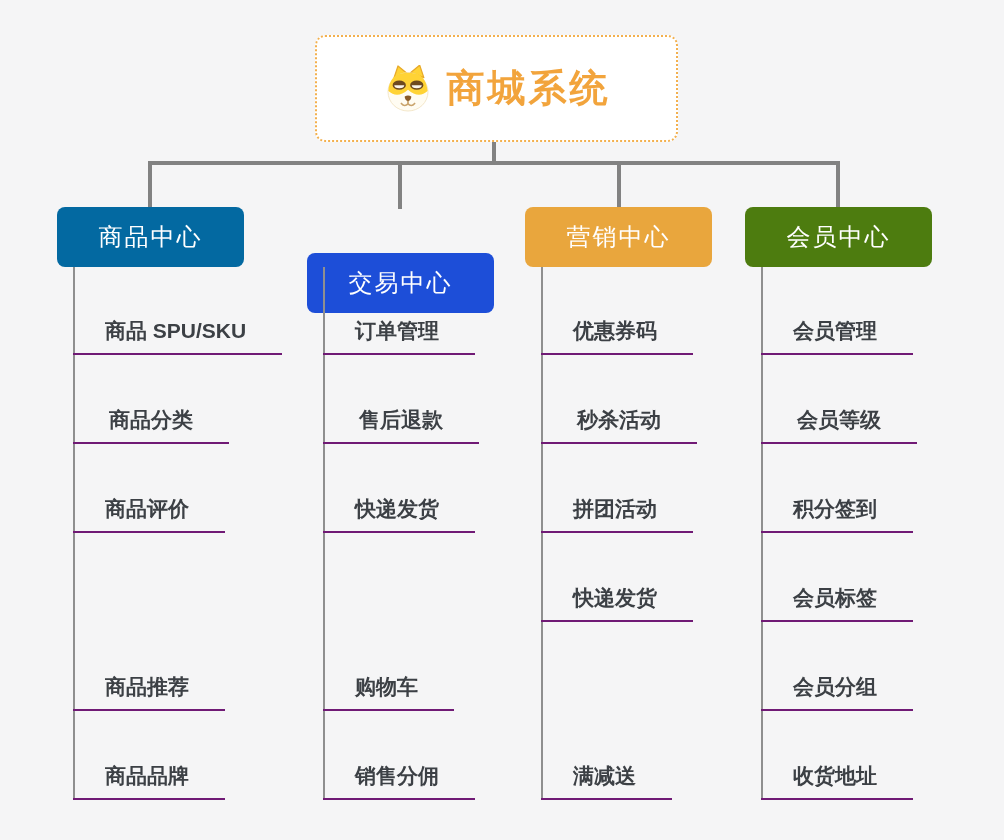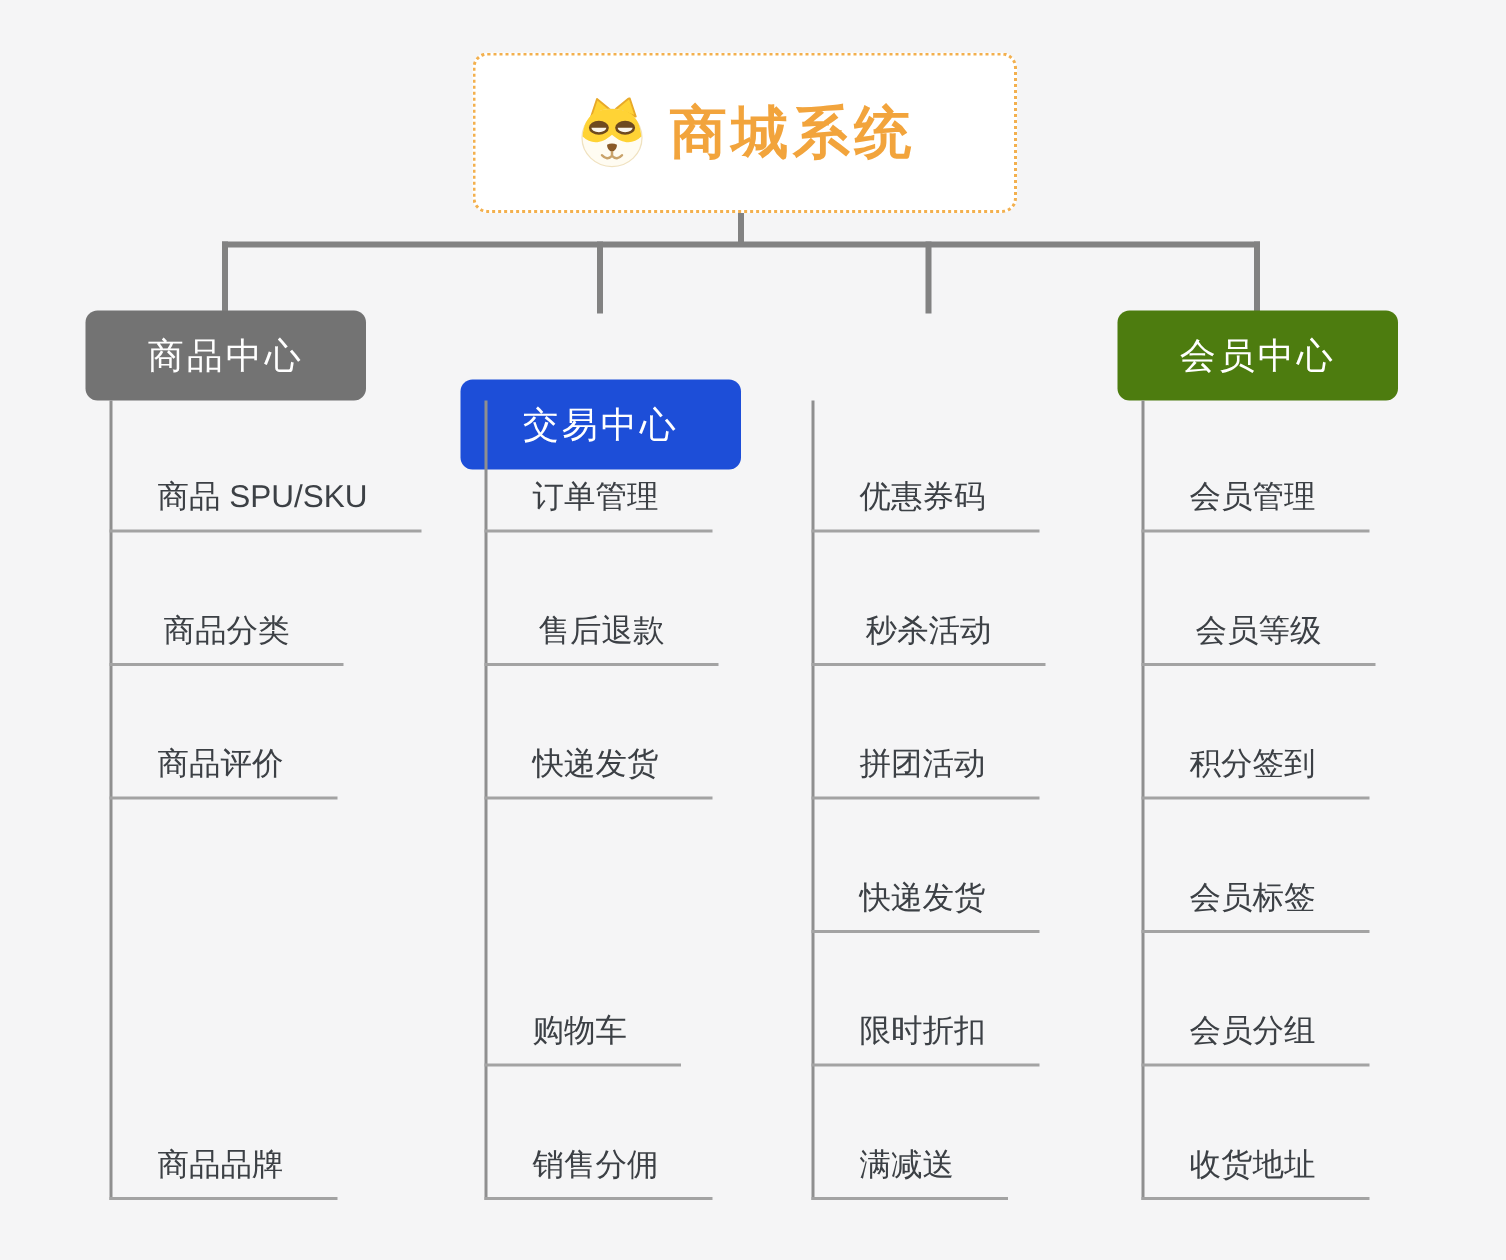--- a/index.html
+++ b/index.html
@@ -37,23 +37,24 @@
     width:187px;height:60px;border-radius:8px;
     color:#FFFFFF;font-size:24px;letter-spacing:2px;
     display:flex;align-items:center;justify-content:center;
     box-sizing:border-box;
   }
   .trunk{position:absolute;left:16px;top:60px;width:2px;height:533px;background:#8F8F8F;}
   .item{
     position:absolute;left:16px;height:46px;box-sizing:border-box;
     display:flex;align-items:flex-end;
     padding:0 36px 8px 32px;
-    border-bottom:2px solid #a3a3a3;
+    border-bottom:2px solid #701a75;
     font-size:21px;color:#3C4045;white-space:nowrap;
     background:transparent;
+    font-weight:bold;
   }
   .t0{top:102px;} .t1{top:191px;padding-left:36px;} .t2{top:280px;} .t3{top:369px;} .t4{top:458px;} .t5{top:547px;}
 </style>
 </head>
 <body>
 
 <div class="canvas">
 
   <div class="line root-stem"></div>
   <div class="line h-line"></div>
@@ -72,45 +73,46 @@
       <path d="M12.6,23 A7 4.6 0 0 1 26.4,23 L26,24 L13,24 Z" fill="#6E4A1F"></path>
       <ellipse cx="40.5" cy="24" rx="7" ry="4.6" fill="#FAF6EC" stroke="#6E4A1F" stroke-width="2"></ellipse>
       <path d="M33.6,23 A7 4.6 0 0 1 47.4,23 L47,24 L34,24 Z" fill="#6E4A1F"></path>
       <path d="M26,37.5 Q30,35.5 34,37.5 Q34,41.5 30,43.5 Q26,41.5 26,37.5 Z" fill="#8A5A28"></path>
       <path d="M30,43.5 L30,46.5 M22,46 Q26,50.5 30,46.5 Q34,50.5 38,46" fill="none" stroke="#C9A36B" stroke-width="2" stroke-linecap="round"></path>
     </svg>
     <span class="root-title">商城系统</span>
   </div>
 
   <div class="branch b0">
-    <div class="branch-header" style="background-color: #737373;">商品中心</div>
+    <div class="branch-header" style="background-color: #0369a1;">商品中心</div>
     <div class="trunk"></div>
     <div class="item t0">商品 SPU/SKU</div>
     <div class="item t1">商品分类</div>
     <div class="item t2">商品评价</div>
+    <div class="item t4">商品推荐</div>
     <div class="item t5">商品品牌</div>
   </div>
 
   <div class="branch b1">
     <div class="branch-header" style="background-color: #1d4ed8; margin-top: 46px;">交易中心</div>
     <div class="trunk"></div>
     <div class="item t0">订单管理</div>
     <div class="item t1">售后退款</div>
     <div class="item t2">快递发货</div>
     <div class="item t4">购物车</div>
     <div class="item t5">销售分佣</div>
   </div>
 
   <div class="branch b2">
+    <div class="branch-header" style="background-color: rgb(233, 166, 61);">营销中心</div>
     <div class="trunk"></div>
     <div class="item t0">优惠券码</div>
     <div class="item t1">秒杀活动</div>
     <div class="item t2">拼团活动</div>
     <div class="item t3">快递发货</div>
-    <div class="item t4">限时折扣</div>
     <div class="item t5">满减送</div>
   </div>
 
   <div class="branch b3">
     <div class="branch-header" style="background-color: #4d7c0f;">会员中心</div>
     <div class="trunk"></div>
     <div class="item t0">会员管理</div>
     <div class="item t1">会员等级</div>
     <div class="item t2">积分签到</div>
     <div class="item t3">会员标签</div>

